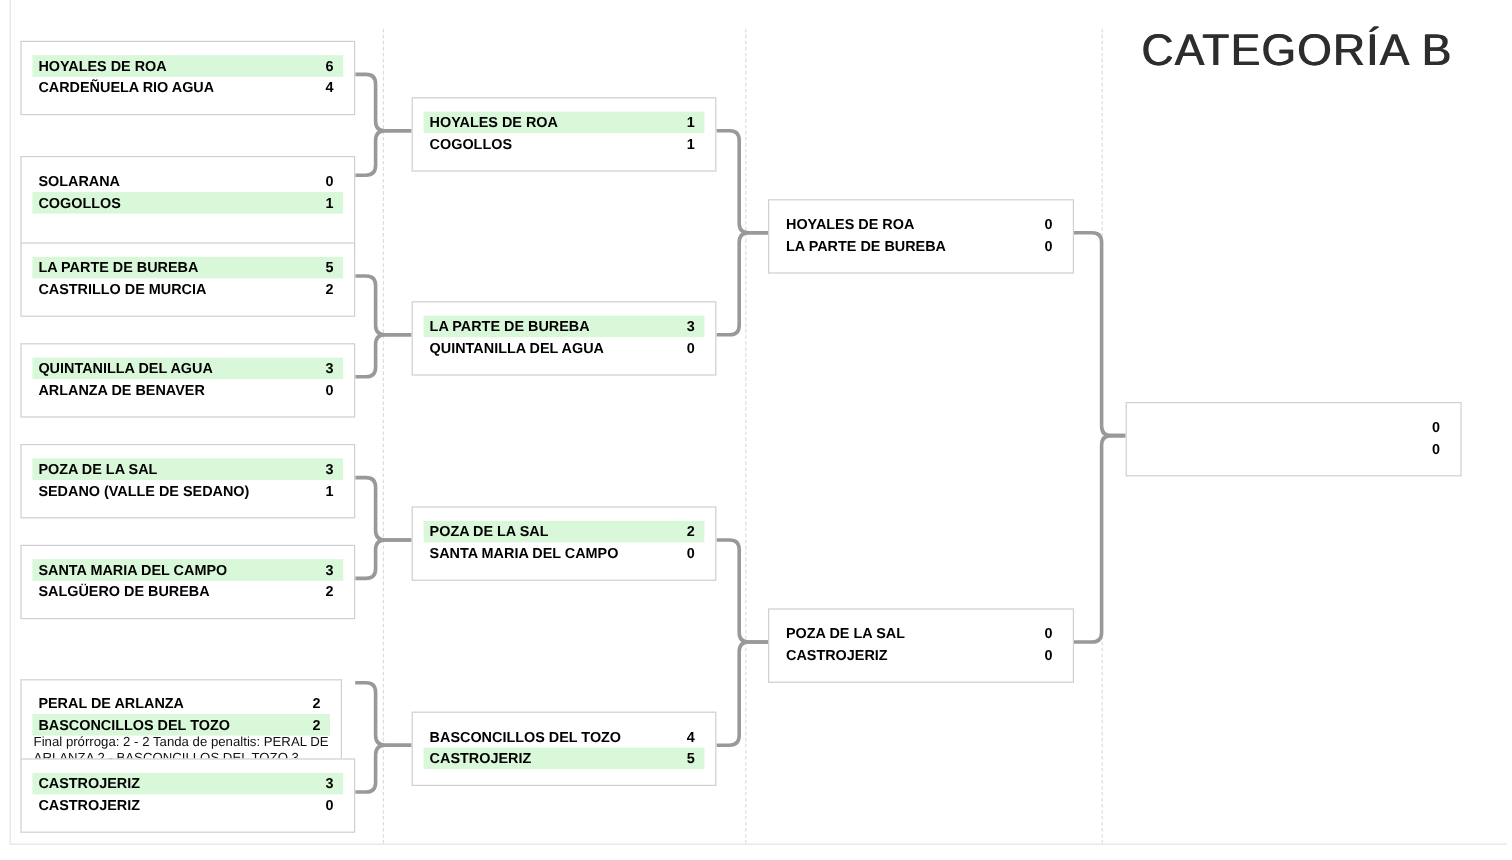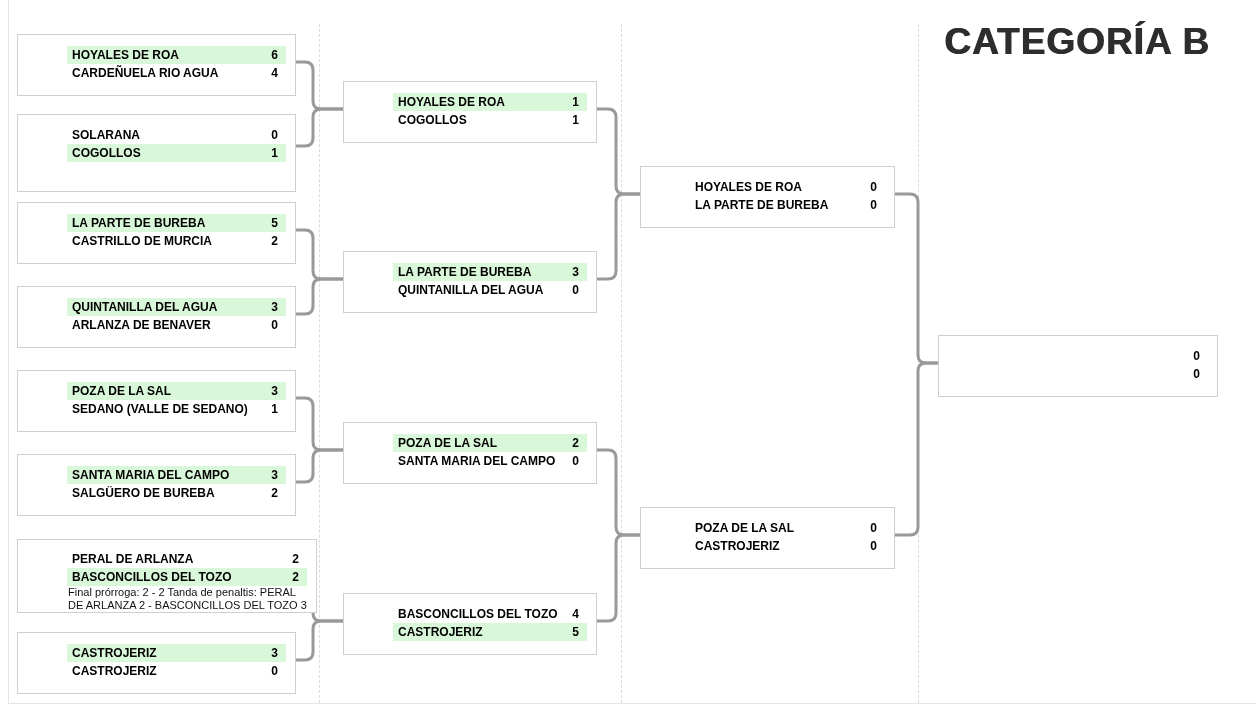--- a/index.html
+++ b/index.html
@@ -17,37 +17,36 @@
     border-left:1px dashed #dcdcdc;
   }
   svg.connectors { position:absolute; left:0; top:0; }
   svg.connectors path {
     fill:none; stroke:var(--connector,#999999); stroke-width:3;
   }
   .match {
     position:absolute; background:#fff;
     border:1px solid var(--box_border,#cfcfcf);
     padding-top:11px;
-    padding-left:40px;
   }
   .trow {
     display:flex; align-items:center; justify-content:space-between;
     height:18px; line-height:18px; margin:0 9px; padding:0 8px 0 5px;
     font-size:12px; font-weight:bold; color:#000;
   }
   .trow.winner { background:var(--highlight,#d9f7d9); }
   .tname { white-space:nowrap; overflow:hidden; }
   .tscore { flex:0 0 auto; }
   .note {
     margin:0 9px 0; padding-left:1px;
     font-size:11px; line-height:13px; font-weight:normal; color:#111;
   }
   .title {
     position:absolute; left:898px; top:22px; width:312px;
-    text-align:right; font-size:37px; line-height:40px; font-weight:bold;
+    text-align:right; font-size:37px; line-height:40px; font-weight:normal;
     color:var(--title_color,#2d2d2d); letter-spacing:1px;
     text-shadow:0.8px 0 0 currentColor;
     white-space:nowrap;
   }
 </style>
 </head>
 <body>
 
 <div class="frame"></div>
 
@@ -76,21 +75,21 @@
   <div class="trow winner">
     <span class="tname">HOYALES DE ROA</span>
     <span class="tscore">6</span>
   </div>
   <div class="trow">
     <span class="tname">CARDEÑUELA RIO AGUA</span>
     <span class="tscore">4</span>
   </div>
 </div>
 
-<div class="match" style="left:17px;top:114px;width:279px;height:78px">
+<div class="match" style="left:17px;top:130px;width:279px;height:78px">
   <div class="trow">
     <span class="tname">SOLARANA</span>
     <span class="tscore">0</span>
   </div>
   <div class="trow winner">
     <span class="tname">COGOLLOS</span>
     <span class="tscore">1</span>
   </div>
 </div>
 
@@ -131,21 +130,21 @@
   <div class="trow winner">
     <span class="tname">SANTA MARIA DEL CAMPO</span>
     <span class="tscore">3</span>
   </div>
   <div class="trow">
     <span class="tname">SALGÜERO DE BUREBA</span>
     <span class="tscore">2</span>
   </div>
 </div>
 
-<div class="match" style="left:17px;top:539px;width:300px;height:74px;padding-top:10px">
+<div class="match" style="left:17px;top:566px;width:268px;height:74px;padding-top:10px">
   <div class="trow">
     <span class="tname">PERAL DE ARLANZA</span>
     <span class="tscore">2</span>
   </div>
   <div class="trow winner">
     <span class="tname">BASCONCILLOS DEL TOZO</span>
     <span class="tscore">2</span>
   </div>
   <div class="note">Final prórroga: 2 - 2 Tanda de penaltis: PERAL DE ARLANZA 2 - BASCONCILLOS DEL TOZO 3</div>
 </div>

